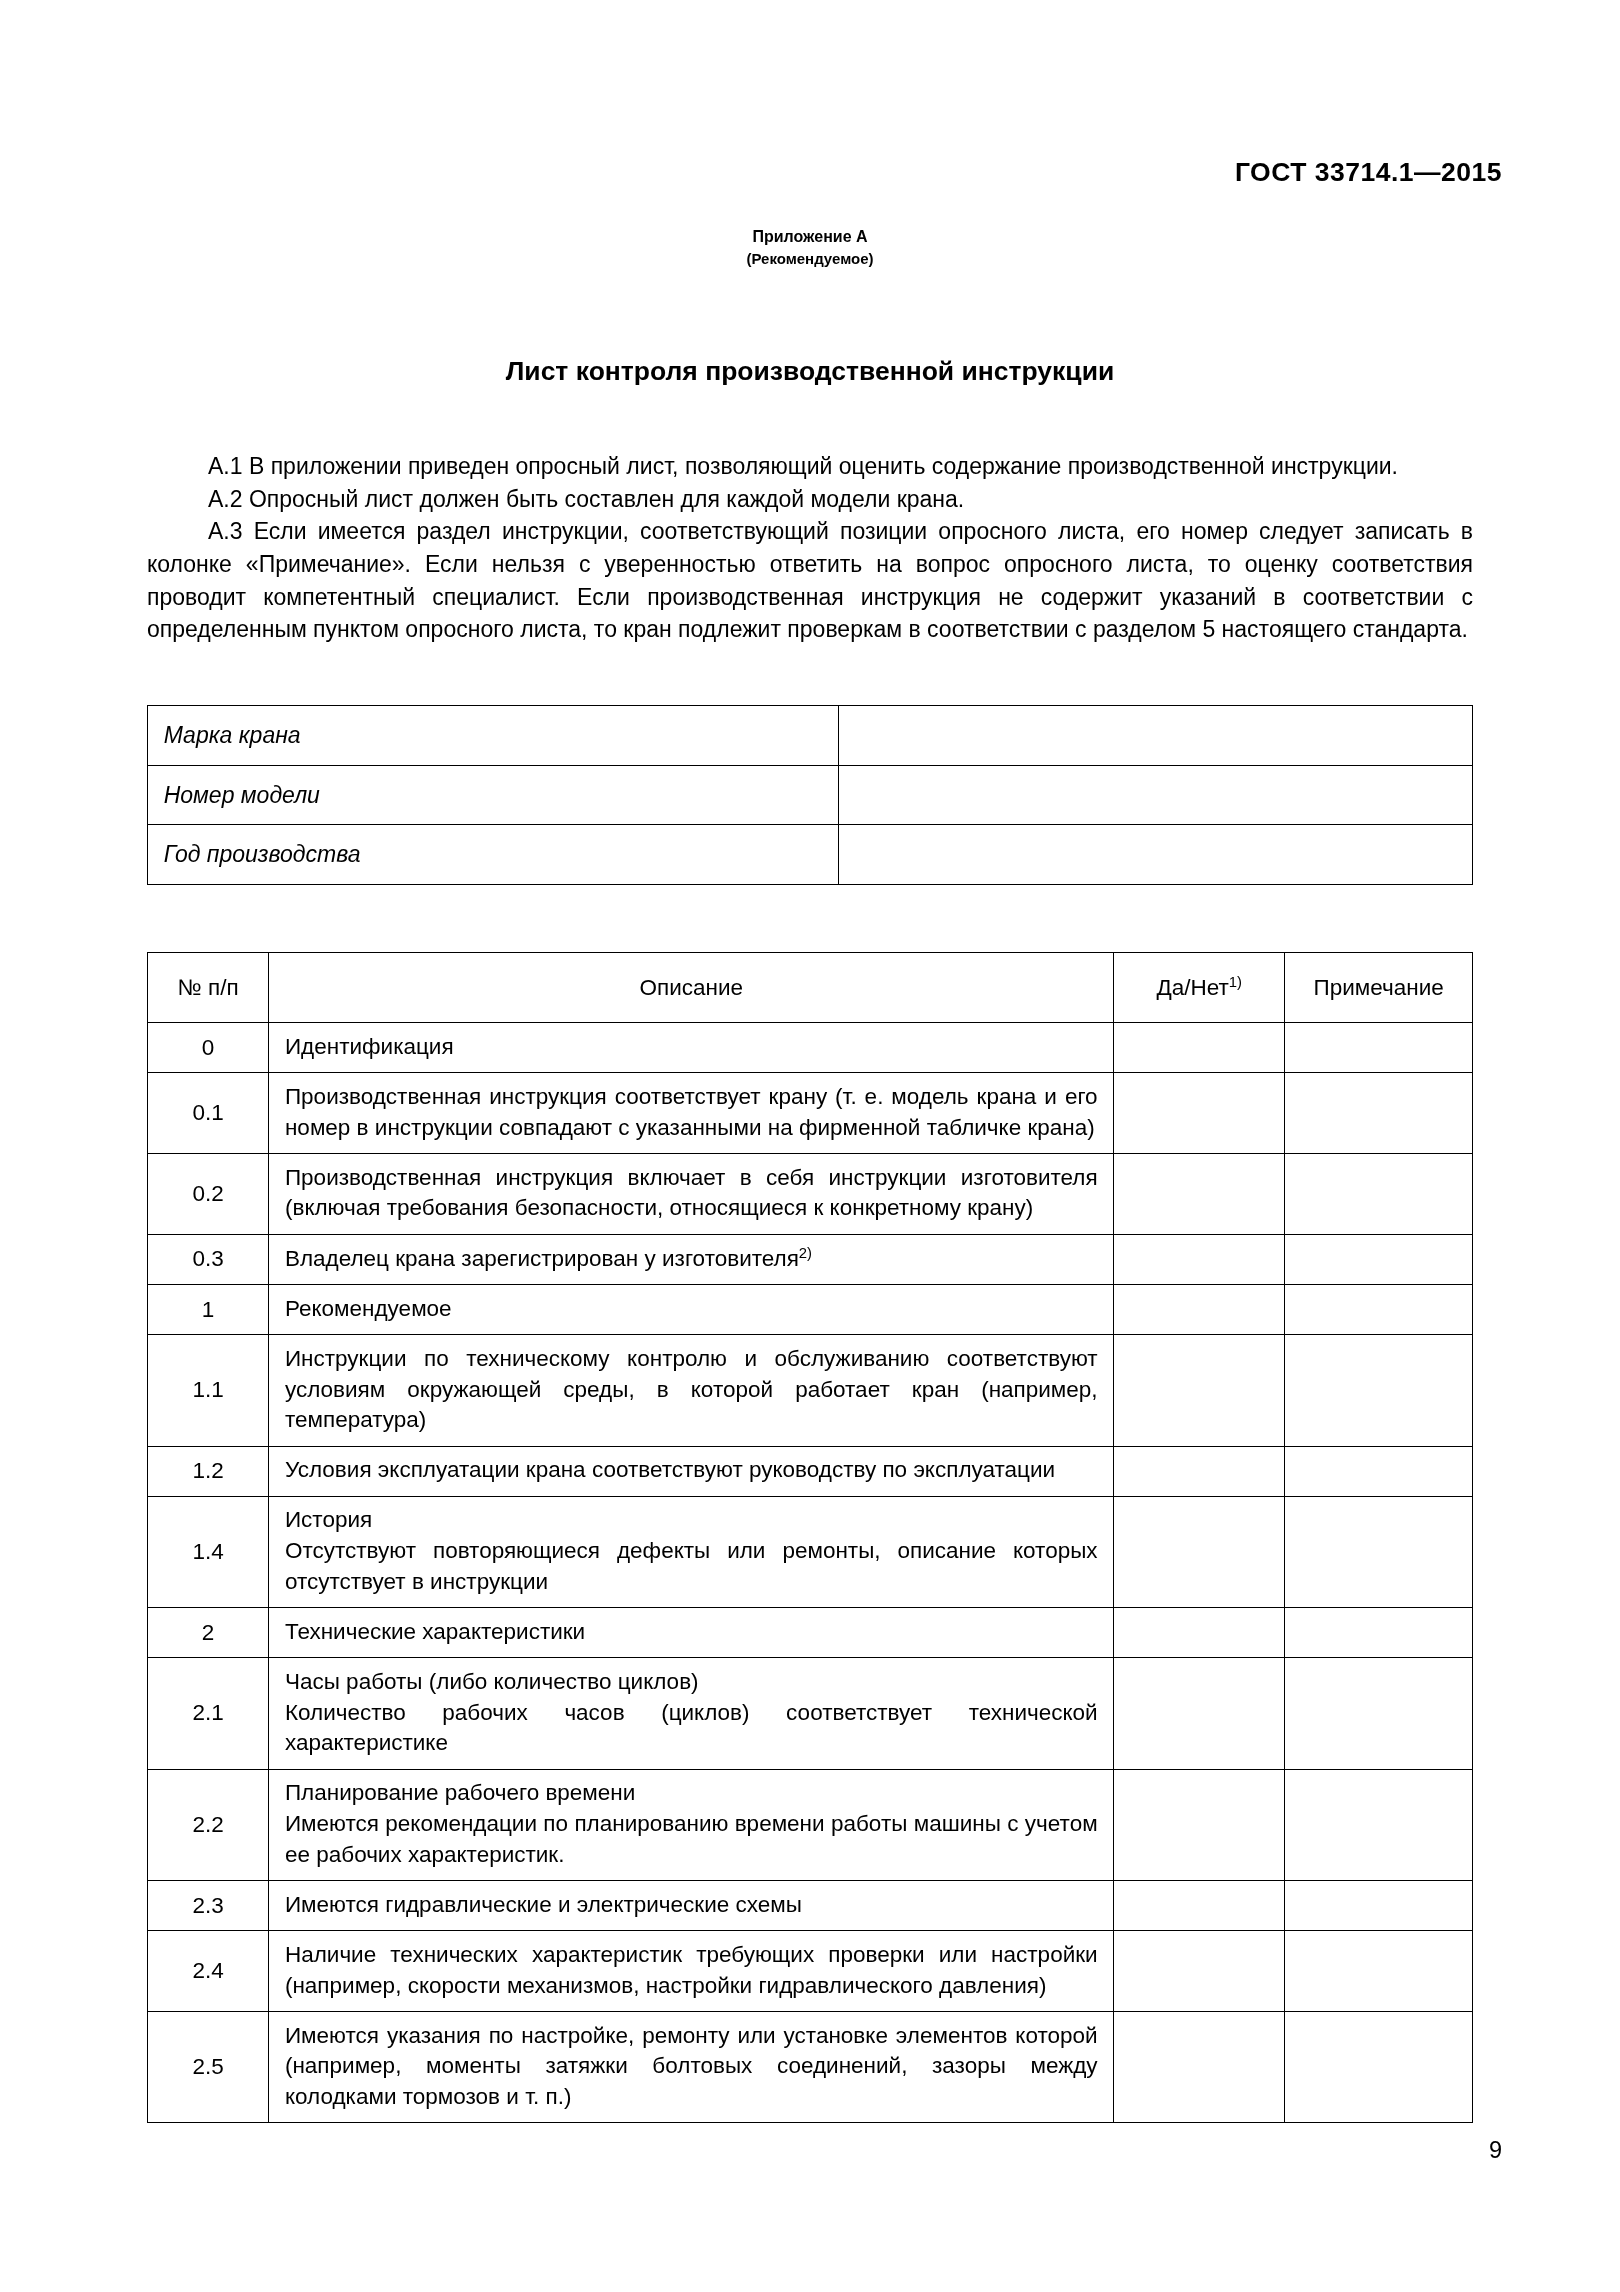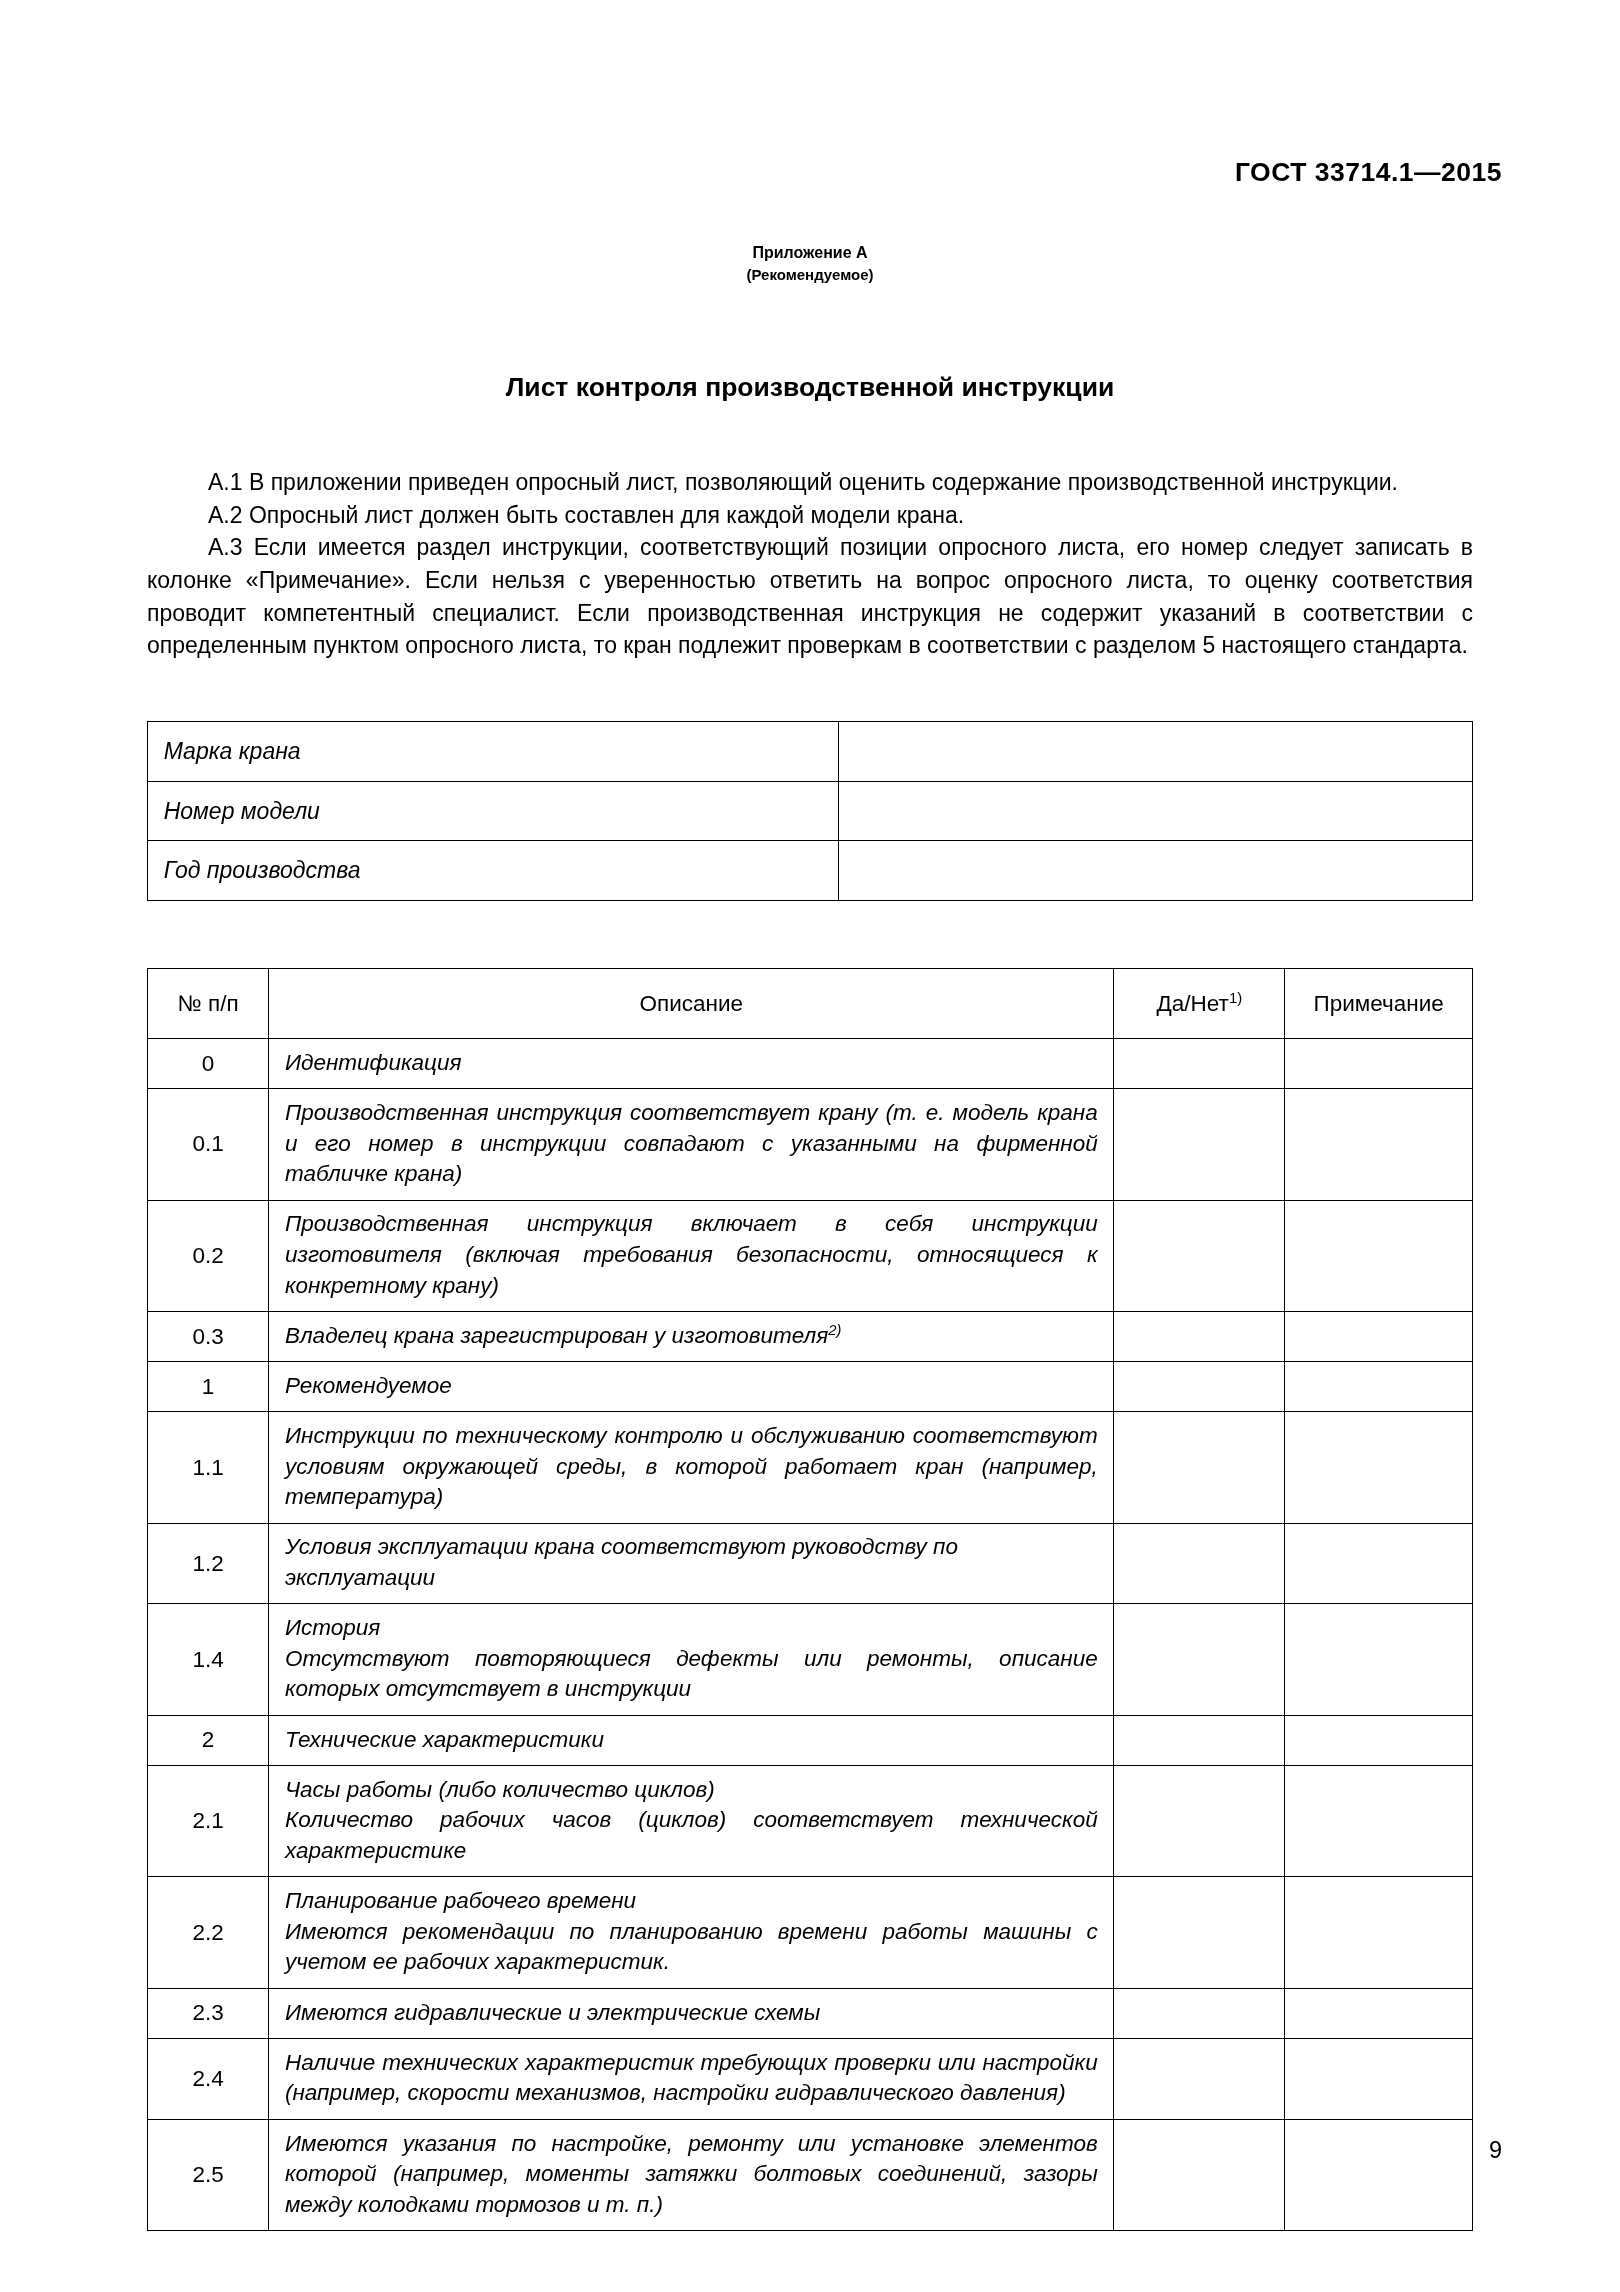--- a/index.html
+++ b/index.html
@@ -12,21 +12,21 @@
     height: 2293px;
     font-family: "Liberation Sans", sans-serif;
     color: #000000;
     position: relative;
   }
   .page {
     position: relative;
     width: 1620px;
     height: 2293px;
     box-sizing: border-box;
-    padding: 16px;
+    padding: 0;
   }
   .std-header {
     position: absolute;
     top: 157px;
     right: 118px;
     font-size: 26.5px;
     font-weight: bold;
     letter-spacing: 0.5px;
   }
   .annex-title {
@@ -102,21 +102,20 @@
   .col-yn { width: 167px; }
   .col-note { width: 181px; }
   .main-table td.num {
     text-align: center;
     padding: 8.8px 3.9px;
   }
   .main-table td.desc {
     padding: 8.8px 15.7px 9.8px 15.7px;
     text-align: justify;
     line-height: 1.36;
-    font-style: italic;
   }
   .main-table td.desc.nojust {
     text-align: left;
   }
   .main-table td.blank {
     padding: 0;
   }
   sup {
     font-size: 0.66em;
     vertical-align: super;

